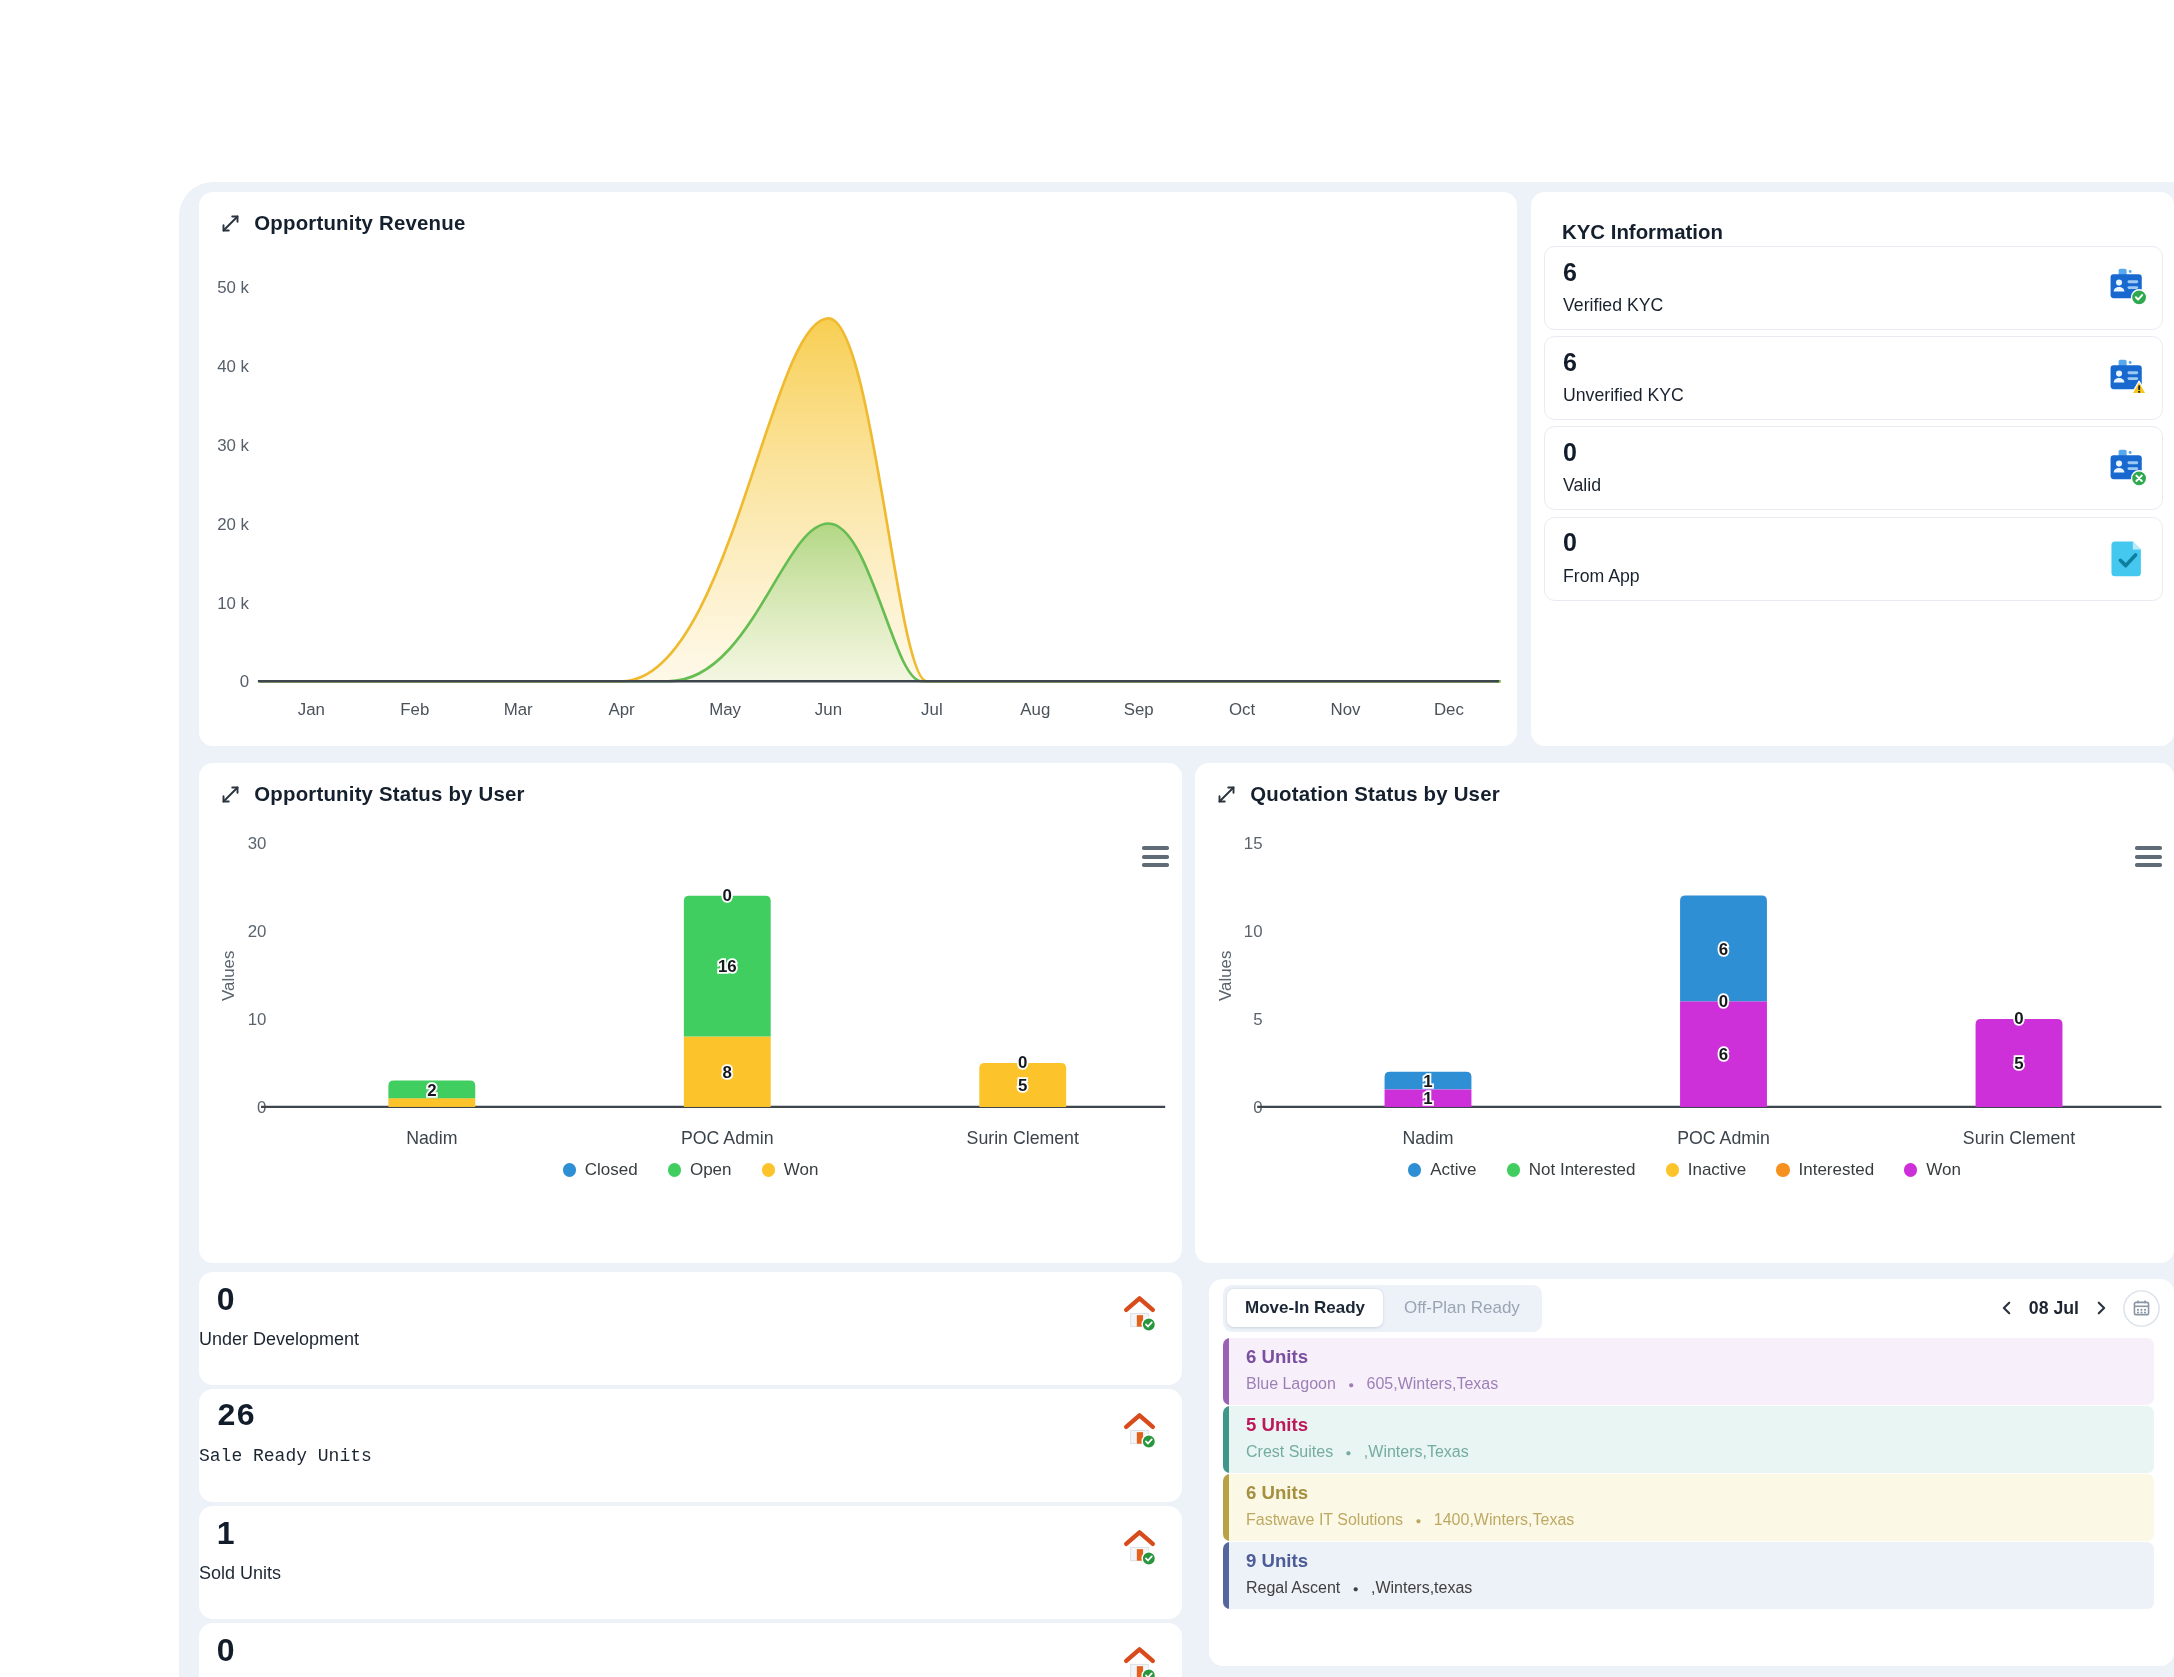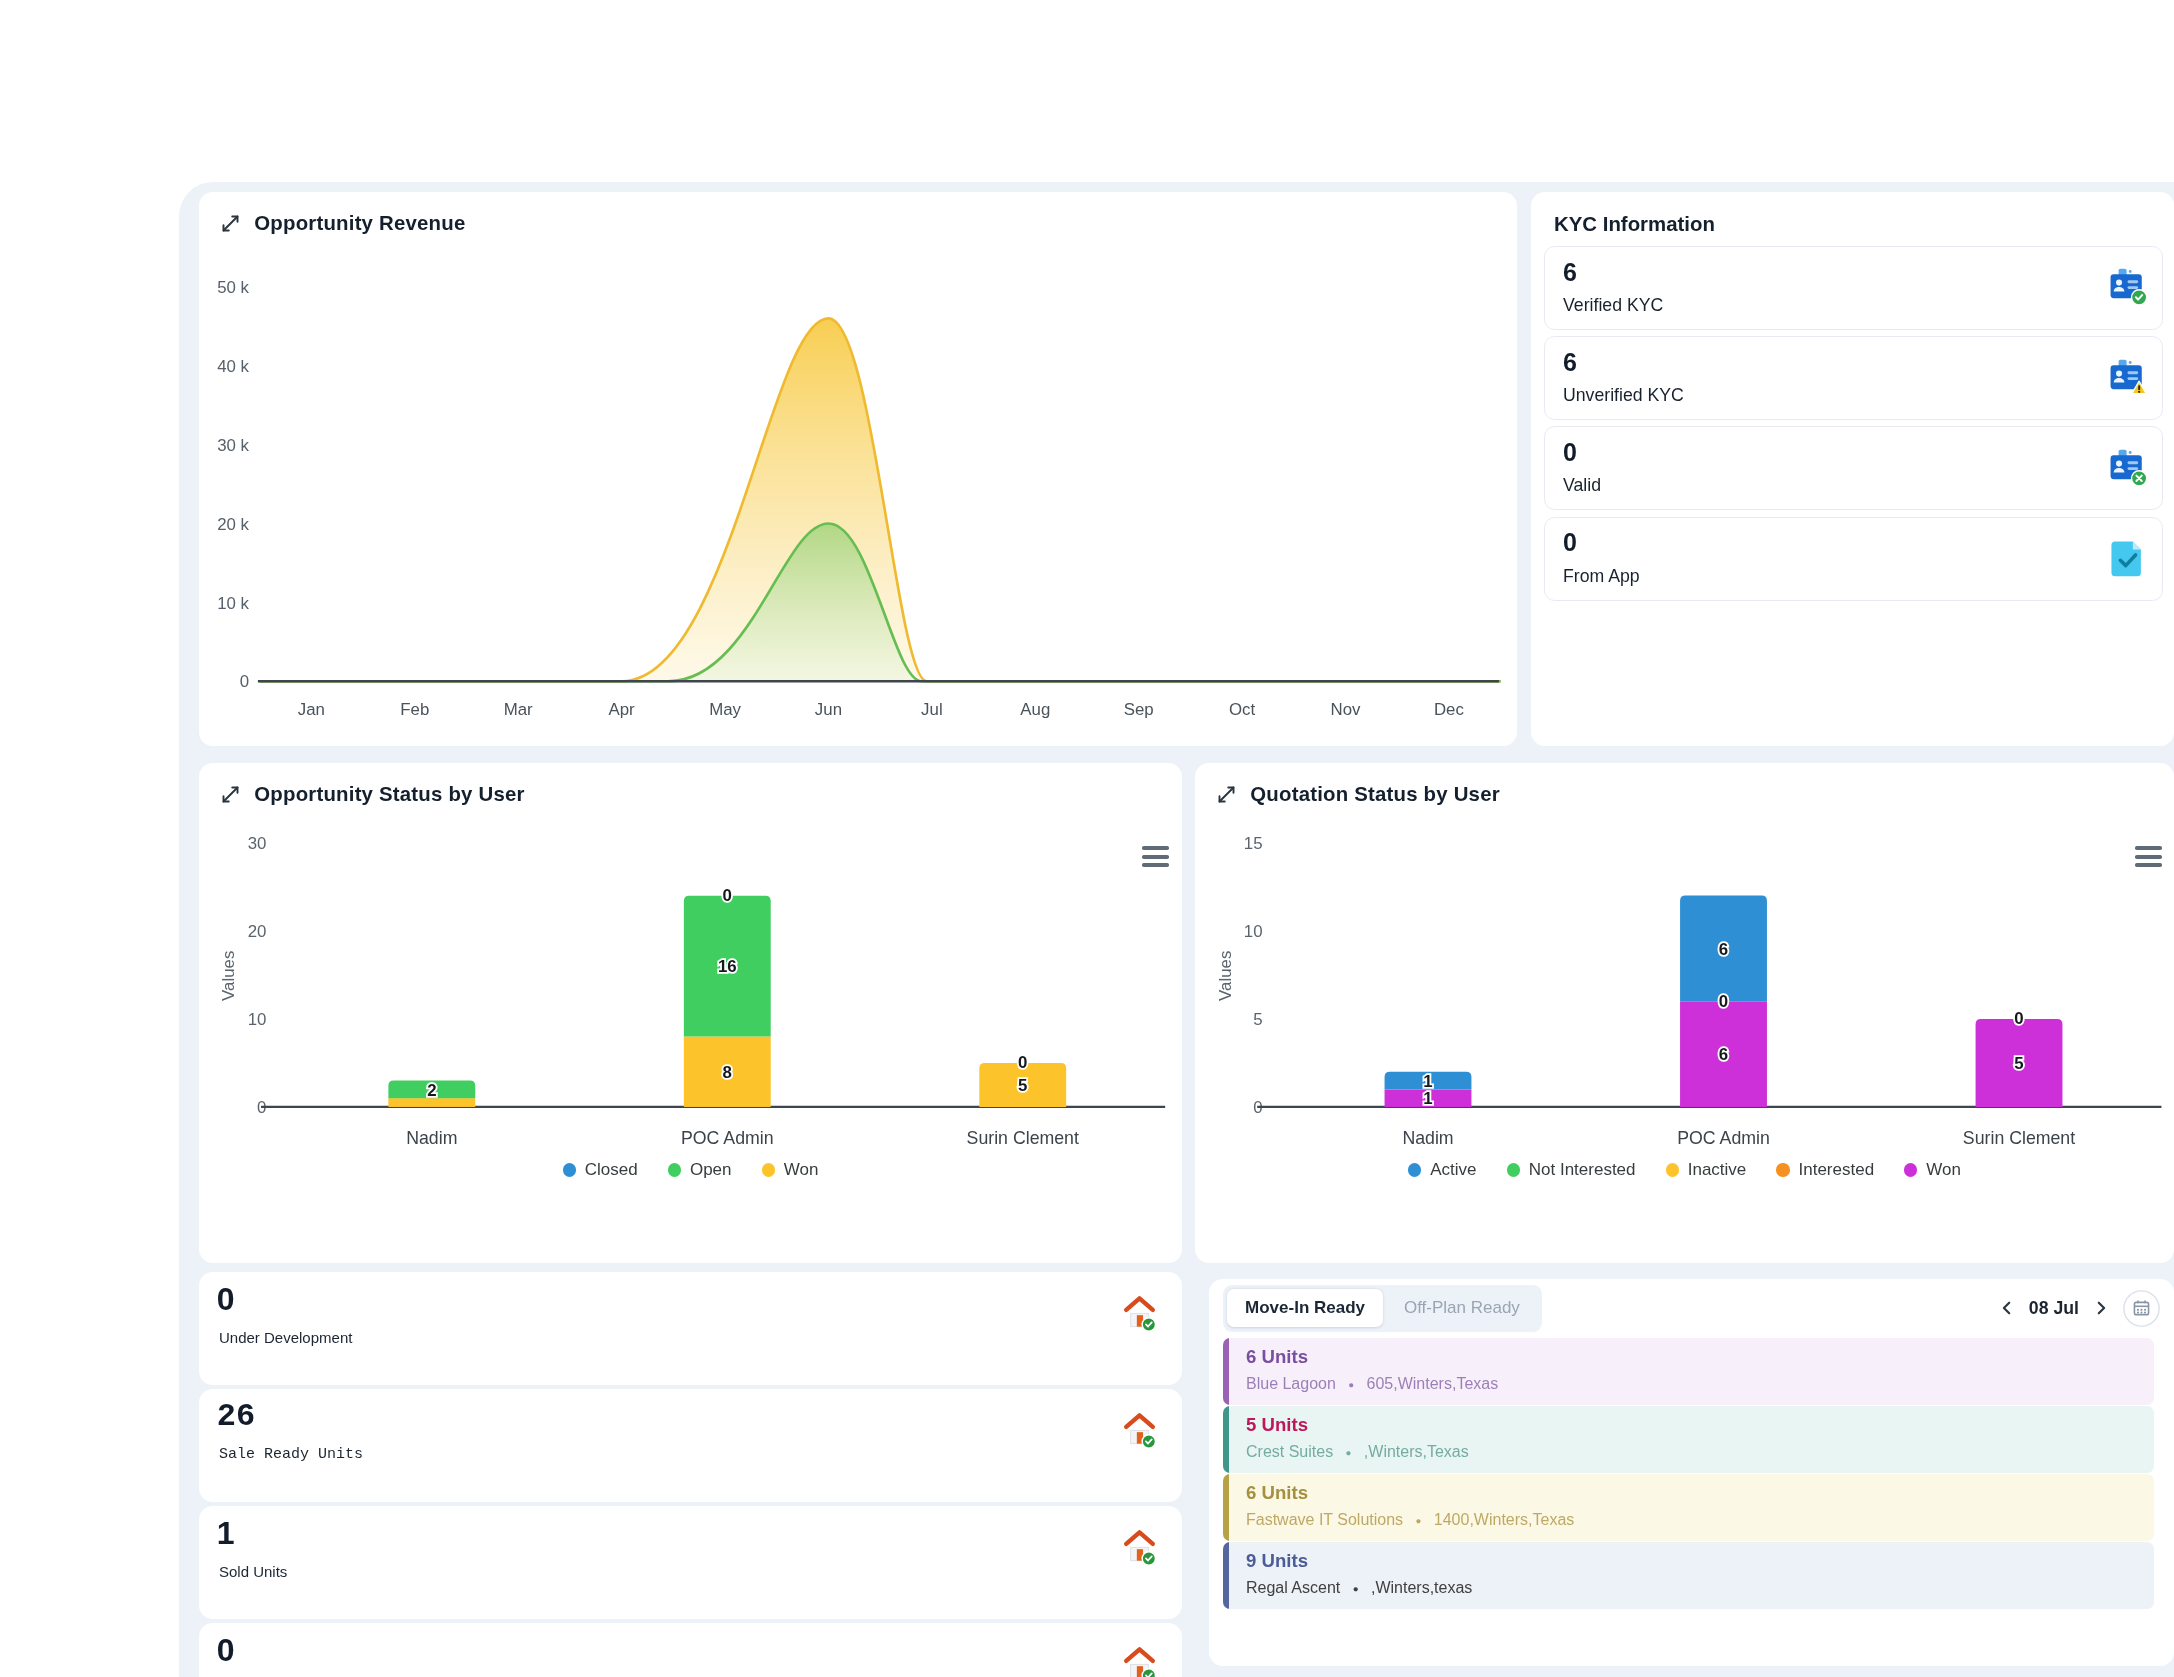--- a/index.html
+++ b/index.html
@@ -23,29 +23,29 @@
   .chart-host svg{position:absolute;left:0;top:0;}
 
   .menu-btn{position:absolute;top:83px;width:26.6px;height:21px;background:transparent;border:none;cursor:pointer;
             display:flex;flex-direction:column;justify-content:space-between;padding:0;}
   .menu-btn span{display:block;height:4px;border-radius:1.8px;background:#5f6b76;}
 
   .legend{position:absolute;left:0;right:0;top:397px;display:flex;justify-content:center;gap:30px;}
   .legend-item{display:flex;align-items:center;gap:8.9px;font-size:17px;color:#373d3f;}
   .legend-dot{width:13.3px;height:13.3px;border-radius:50%;display:inline-block;}
 
-  .kyc-title{position:absolute;left:23px;top:21px;font-size:20.4px;font-weight:700;margin:0;}
+  .kyc-title{position:absolute;left:23px;top:21px;font-size:20.4px;font-weight:700;margin:8px;}
   .kyc-cards{position:absolute;left:13.3px;right:10.6px;top:54px;display:flex;flex-direction:column;gap:6.2px;}
   .kyc-card{position:relative;height:82px;background:#fff;border:0.9px solid #e7ebf1;border-radius:10.6px;}
   .kyc-value{position:absolute;left:17.7px;top:10.6px;font-size:25px;font-weight:700;color:#121c2b;}
   .kyc-label{position:absolute;left:17.7px;top:48px;font-size:17.7px;color:#18222e;}
   .kyc-icon{position:absolute;right:14px;top:20.4px;}
 
   .stat-value{position:absolute;left:17.7px;top:8.9px;font-size:32px;font-weight:700;color:#121c2b;}
-  .stat-label{position:absolute;left:20px;top:57px;font-size:15px;color:#1c2632;}
+  .stat-label{position:absolute;left:0;top:57px;font-size:18px;color:#1c2632;}
   .stat-icon{position:absolute;right:23px;top:21px;}
 
   .panel-head{position:absolute;left:14px;right:14px;top:5.3px;height:48px;display:flex;align-items:center;justify-content:space-between;}
   .tabs{display:flex;background:#edf2f9;border-radius:8.9px;padding:4.4px;gap:3.5px;}
   .tab{border:none;background:transparent;font-size:17px;color:#9aa4b2;padding:8.9px 17.7px;border-radius:7px;
        font-family:inherit;cursor:pointer;white-space:nowrap;}
   .tab.active{background:#fff;color:#1b2736;font-weight:700;box-shadow:0 0.9px 2.7px rgba(16,24,40,.15);}
   .date-nav{display:flex;align-items:center;gap:14px;}
   .date-label{font-size:17.7px;font-weight:700;color:#1c2430;}
   .nav-btn{background:transparent;border:none;padding:0;cursor:pointer;display:inline-flex;}

